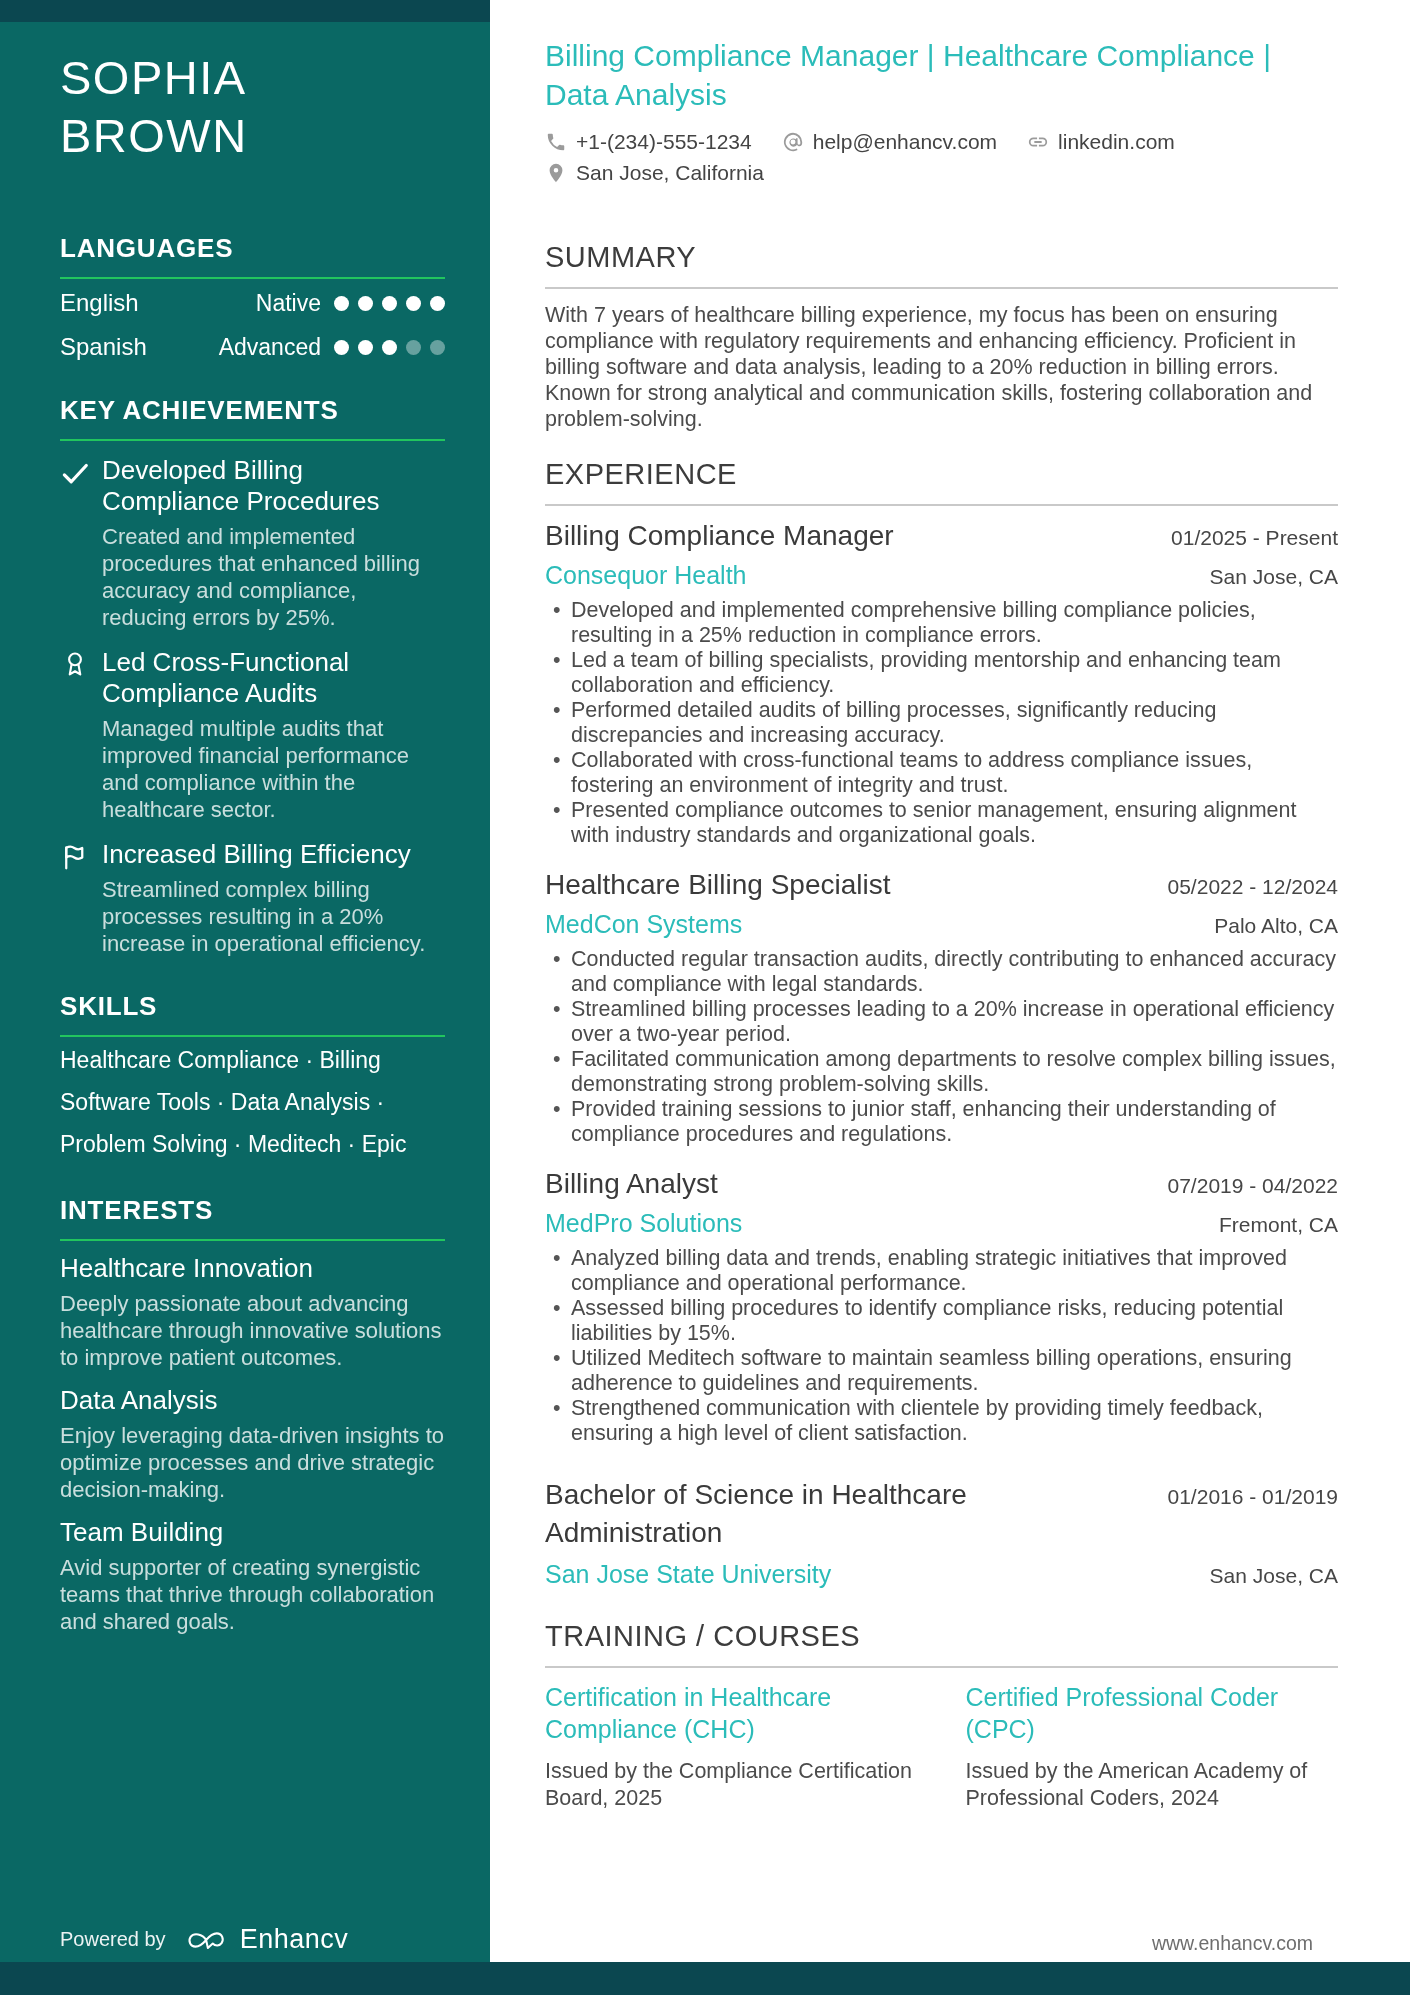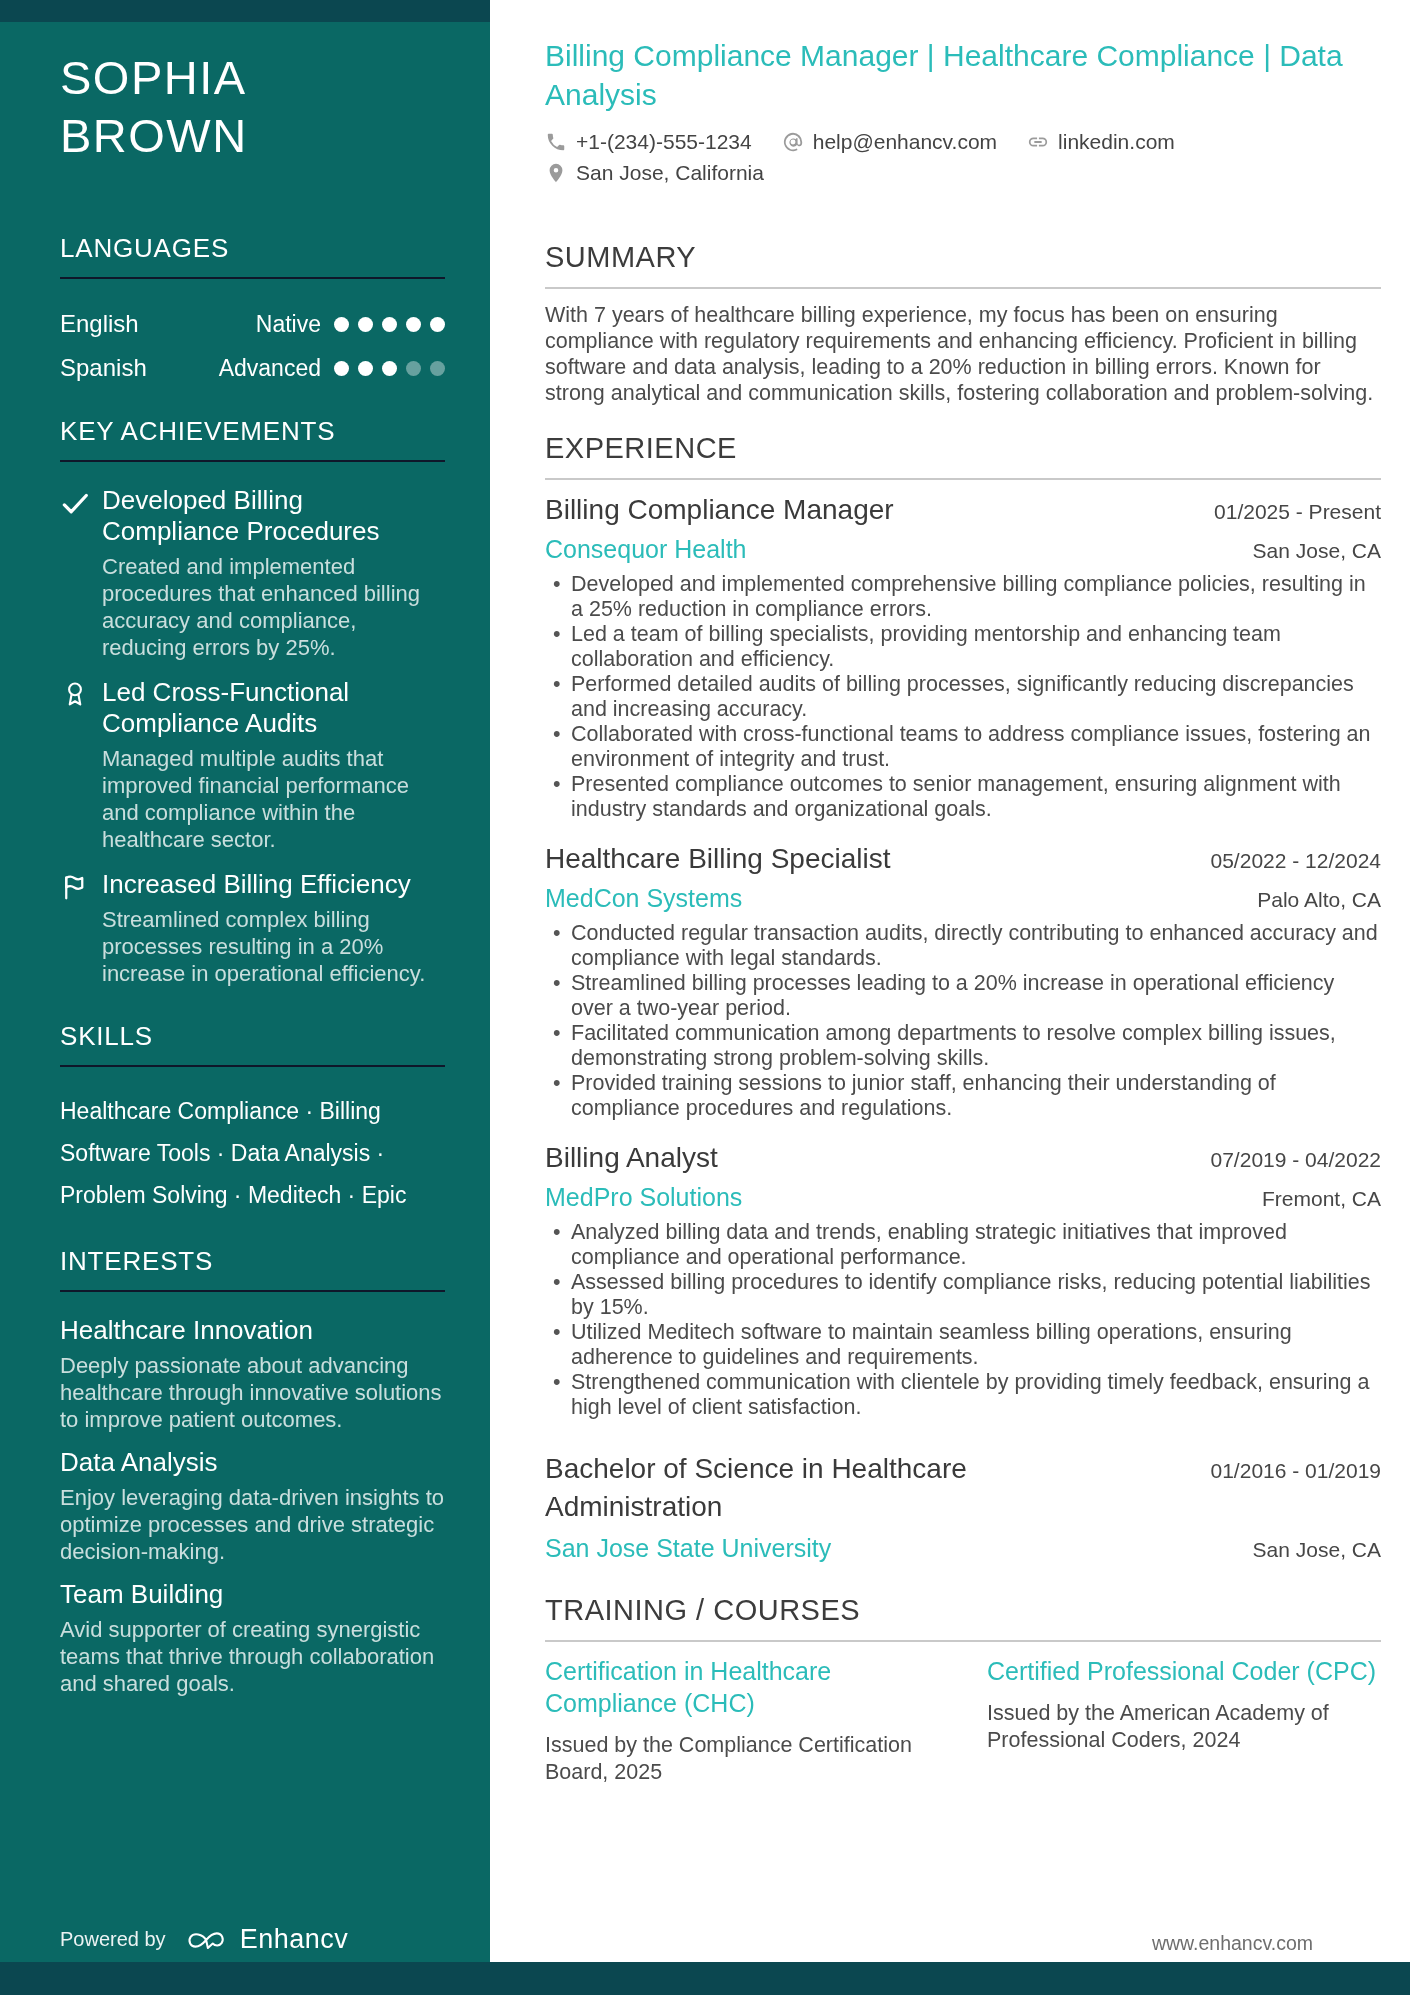--- a/index.html
+++ b/index.html
@@ -14,22 +14,22 @@
 
   
   .top-band{position:absolute;left:0;top:0;width:490px;height:22px;background:var(--band-bg);z-index:3;}
   .bottom-band{position:absolute;left:0;bottom:0;width:100%;height:33px;background:var(--band-bg);z-index:3;}
 
   
   .sidebar{position:absolute;left:0;top:0;bottom:0;width:490px;background:var(--sidebar-bg);
            color:#fff;padding:49px 45px 0 60px;}
   .name{font-size:47px;line-height:58px;font-weight:500;letter-spacing:1.5px;color:#fff;}
   .side-section{margin-top:0;}
-  .side-h{font-size:26px;font-weight:400;letter-spacing:.8px;color:#fff;
-          padding-bottom:13px;border-bottom:2px solid #0f172a;margin-bottom:23px;}
+  .side-h{font-size:26px;font-weight:700;letter-spacing:.8px;color:#fff;
+          padding-bottom:13px;border-bottom:2px solid #22c55e;margin-bottom:2px;}
   .m-lang{margin-top:68px;} .m-ach{margin-top:26px;} .m-skills{margin-top:34px;} .m-int{margin-top:30px;}
 
   .lang-row{display:flex;align-items:center;height:44px;}
   .lang-name{flex:1;font-size:24px;}
   .lang-level{font-size:23px;margin-right:4px;}
   .lang-dots{display:flex;align-items:center;}
   .dot{width:15px;height:15px;border-radius:50%;background:rgba(255,255,255,.38);display:inline-block;margin-left:9px;}
   .dot.filled{background:#fff;}
 
   .ach-item{display:grid;grid-template-columns:42px 1fr;margin:14px 0 16px;}
@@ -45,21 +45,21 @@
   .int-desc{font-size:22px;line-height:27px;color:rgba(255,255,255,.78);}
 
   .side-footer{position:absolute;left:60px;bottom:40px;display:flex;align-items:center;}
   .powered-by{font-size:20px;color:rgba(255,255,255,.92);}
   .logo-icon{width:46px;height:24px;margin:0 10px 0 18px;color:#fff;}
   .logo-icon svg{width:46px;height:24px;display:block;}
   .brand{font-size:27px;font-weight:300;letter-spacing:.5px;color:#fff;}
 
   
   .main{position:absolute;left:490px;right:0;top:0;bottom:33px;background:#fff;
-        padding:36px 29px 0 55px;}
+        padding:36px 72px 0 55px;}
   .doc-title{font-size:30px;line-height:39px;font-weight:500;color:var(--accent);}
   .contact-row{display:flex;align-items:center;margin-top:16px;flex-wrap:wrap;}
   .contact{display:inline-flex;align-items:center;margin-right:30px;font-size:21px;color:#444;}
   .c-icon{width:22px;height:22px;margin-right:9px;color:var(--icon);}
   .c-icon svg{width:22px;height:22px;display:block;}
   .loc-row{margin-top:7px;}
 
   .section{margin-top:0;}
   .m-summary{margin-top:56px;} .m-exp{margin-top:26px;} .m-edu{margin-top:30px;} .m-train{margin-top:30px;}
   .sec-h{font-size:29px;font-weight:400;letter-spacing:.5px;color:var(--heading);

